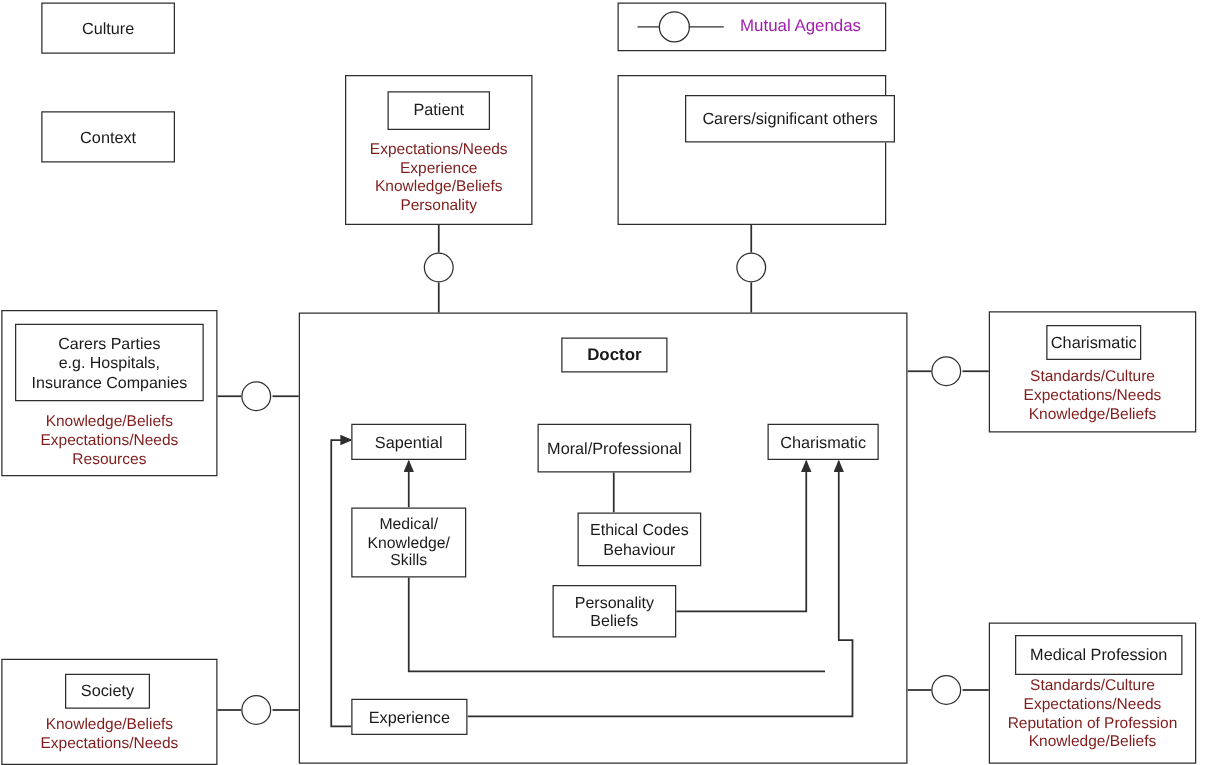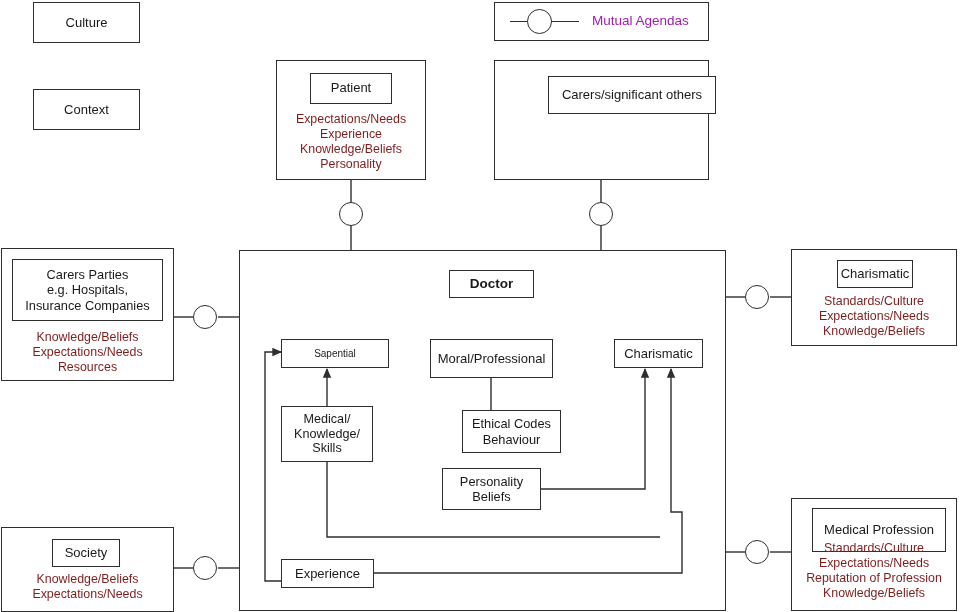--- a/index.html
+++ b/index.html
@@ -138,21 +138,21 @@
 
   <div class="outer-group" style="left:791px; top:249px; width:166px; height:97px;"></div>
   <div class="inner-title" style="left:837px; top:260px; width:76px; height:28px; font-size:13px;">
     <span>Charismatic</span>
   </div>
   <div class="desc" style="left:791px; top:294px; width:166px; font-size:12.4px;">Standards/Culture
 Expectations/Needs
 Knowledge/Beliefs</div>
 
   <div class="outer-group" style="left:791px; top:498px; width:166px; height:113px;"></div>
-  <div class="inner-title" style="left:812px; top:508px; width:134px; height:44px; font-size:13px;">
+  <div class="inner-title" style="left:812px; top:508px; width:134px; height:32px; font-size:13px;">
     <span>Medical Profession</span>
   </div>
   <div class="desc" style="left:791px; top:541px; width:166px; font-size:12.4px;">Standards/Culture
 Expectations/Needs
 Reputation of Profession
 Knowledge/Beliefs</div>
 
   <div class="outer-group" style="left:239px; top:250px; width:487px; height:361px;"></div>
 
   <div class="inner-title" style="left:449px; top:270px; width:85px; height:28px; font-size:13.5px;font-weight:bold;">
@@ -199,21 +199,21 @@
     </g>
   </svg>
 
   <div class="node-circle" style="left:339px; top:202px; width:24px; height:24px;"></div>
   <div class="node-circle" style="left:589px; top:202px; width:24px; height:24px;"></div>
   <div class="node-circle" style="left:193px; top:305px; width:24px; height:24px;"></div>
   <div class="node-circle" style="left:193px; top:556px; width:24px; height:24px;"></div>
   <div class="node-circle" style="left:745px; top:285px; width:24px; height:24px;"></div>
   <div class="node-circle" style="left:745px; top:540px; width:24px; height:24px;"></div>
 
-  <div class="box centered" style="left:281px; top:339px; width:108px; height:29px; font-size:10px;">
+  <div class="box centered" style="left:281px; top:339px; width:92px; height:29px; font-size:13px;">
     <span class="label">Sapential</span>
   </div>
 
   <div class="box centered" style="left:430px; top:339px; width:123px; height:39px; font-size:13px;">
     <span class="label">Moral/Professional</span>
   </div>
 
   <div class="box centered" style="left:614px; top:339px; width:89px; height:29px; font-size:13px;">
     <span class="label">Charismatic</span>
   </div>

